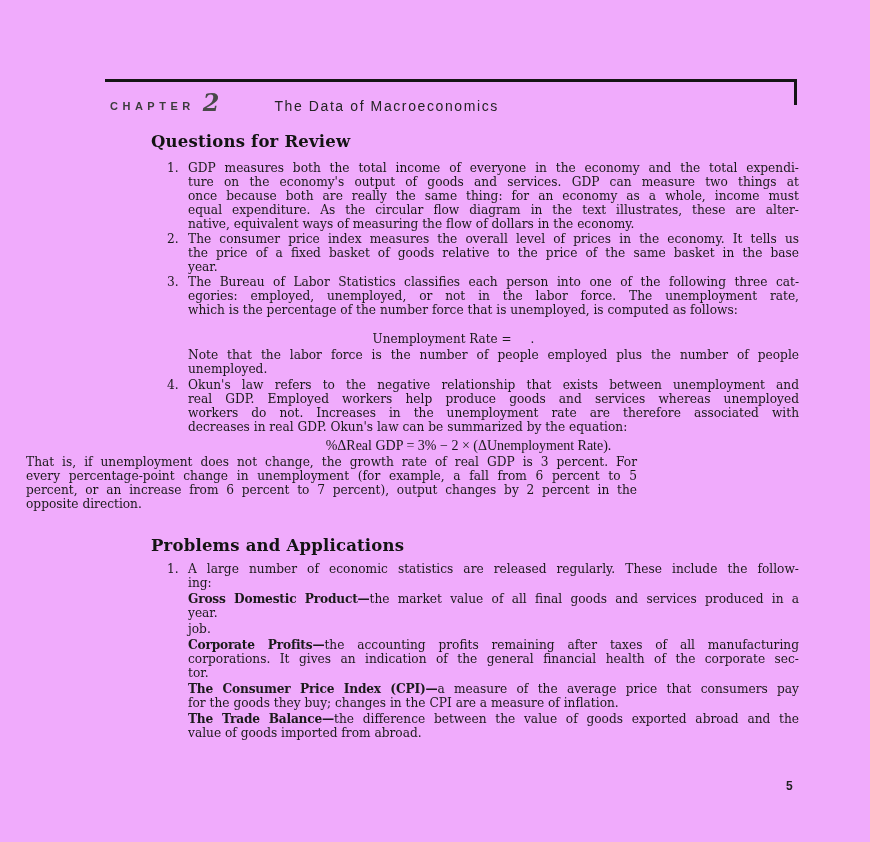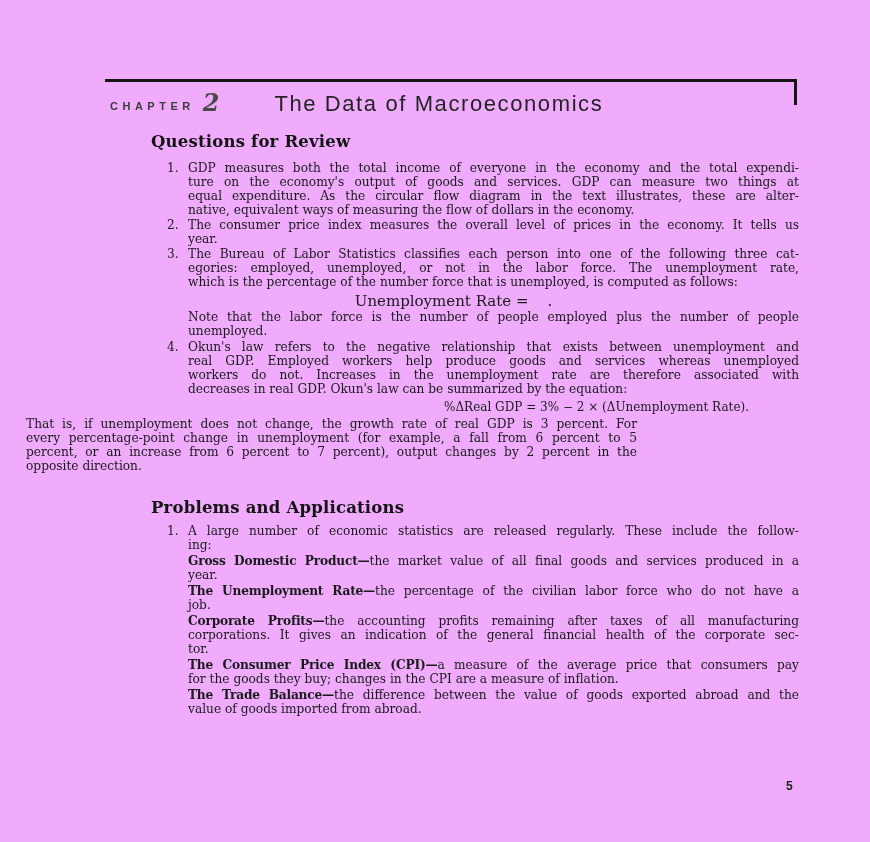--- a/index.html
+++ b/index.html
@@ -19,21 +19,21 @@
   .chapter-label {
     font-family:"Liberation Sans", sans-serif; font-weight:bold;
     font-size:11px; letter-spacing:4.5px; color:#3c3c3c;
     align-self:center; padding-top:6px;
   }
   .chapter-number {
     font-family:"DejaVu Serif", serif; font-weight:bold; font-style:italic;
     font-size:24px; color:#494949; margin-left:8px;
   }
   .chapter-title {
-    font-family:"Liberation Sans", sans-serif; font-size:22px;
+    font-family:"Liberation Sans", sans-serif; font-size:14px;
     letter-spacing:1.6px; color:#242424; margin-left:55px;
   }
   .content { position:absolute; left:4px; top:133px; width:870px; }
   .section-heading {
     margin:0 0 10px 147px; font-family:"DejaVu Serif", serif;
     font-weight:bold; font-size:16.5px; line-height:18px; color:#141414;
     letter-spacing:0.2px;
   }
   .section-heading.problems { margin-top:26px; margin-bottom:7px; }
   .qlist { margin-left:163px; width:632px; }
@@ -44,31 +44,31 @@
   .jl-last { text-align-last:left; }
   .block {
     margin-left:184px; width:611px; font-size:12.2px; line-height:14px;
   }
   .note { margin-top:1px; }
   .li.item4 { margin-top:2px; }
   .def { margin-top:2px; }
   .def b { letter-spacing:-0.2px; }
   .eq1 {
     display:flex; align-items:center; justify-content:center;
-    margin:5px 0 2px 184px; width:611px; padding-right:80px;
-    box-sizing:border-box; font-size:15px; line-height:14px;
+    margin:15px 0 2px 184px; width:611px; padding-right:80px;
+    box-sizing:border-box; font-size:12px; line-height:14px;
   }
   .eq1 .lhs { margin-right:14px; }
   .frac { display:inline-block; text-align:center; }
   .frac .numer { padding:0 6px 2px; border-bottom:1.4px solid #1a1a1a; }
   .frac .denom { padding-top:2px; }
   .eq1 .suffix { margin-left:5px; }
   .eq2 {
     margin:4px 0 2px 184px; width:611px; padding-right:50px;
-    box-sizing:border-box; text-align:right; font-size:12px; line-height:15px;
+    box-sizing:border-box; text-align:center; font-size:14px; line-height:15px;font-family:Liberation Serif, serif;
   }
   .remark { margin-top:2px;margin-left:22px; }
   .page-num {
     position:absolute; left:786px; top:779px;
     font-family:"Liberation Sans", sans-serif; font-weight:bold;
     font-size:12px; color:#222222;
   }
 </style>
 </head>
 <body>
@@ -86,28 +86,30 @@
   <div class="content">
 
     <div class="section-heading">Questions for Review</div>
 
     <div class="qlist">
       <div class="li">
         <span class="num">1.</span>
         <div class="body">
             <div class="jl">GDP measures both the total income of everyone in the economy and the total expendi-</div>
             <div class="jl">ture on the economy's output of goods and services. GDP can measure two things at</div>
+            <div class="jl">once because both are really the same thing: for an economy as a whole, income must</div>
             <div class="jl">equal expenditure. As the circular flow diagram in the text illustrates, these are alter-</div>
             <div class="jl jl-last">native, equivalent ways of measuring the flow of dollars in the economy.</div>
           </div>
       </div>
       <div class="li">
         <span class="num">2.</span>
         <div class="body">
             <div class="jl">The consumer price index measures the overall level of prices in the economy. It tells us</div>
+            <div class="jl">the price of a fixed basket of goods relative to the price of the same basket in the base</div>
             <div class="jl jl-last">year.</div>
           </div>
       </div>
       <div class="li">
         <span class="num">3.</span>
         <div class="body">
             <div class="jl">The Bureau of Labor Statistics classifies each person into one of the following three cat-</div>
             <div class="jl">egories: employed, unemployed, or not in the labor force. The unemployment rate,</div>
             <div class="jl jl-last">which is the percentage of the number force that is unemployed, is computed as follows:</div>
           </div>
@@ -155,21 +157,20 @@
             <div class="jl jl-last">ing:</div>
           </div>
       </div>
     </div>
 
     <div class="block def">
         <div class="jl"><b>Gross Domestic Product—</b>the market value of all final goods and services produced in a</div>
         <div class="jl jl-last">year.</div>
       </div>
     <div class="block def">
-        <div class="jl"><b>The Unemployment Rate—</b>the percentage of the civilian labor force who do not have a</div>
         <div class="jl jl-last">job.</div>
       </div>
     <div class="block def">
         <div class="jl"><b>Corporate Profits—</b>the accounting profits remaining after taxes of all manufacturing</div>
         <div class="jl">corporations. It gives an indication of the general financial health of the corporate sec-</div>
         <div class="jl jl-last">tor.</div>
       </div>
     <div class="block def">
         <div class="jl"><b>The Consumer Price Index (CPI)—</b>a measure of the average price that consumers pay</div>
         <div class="jl jl-last">for the goods they buy; changes in the CPI are a measure of inflation.</div>

